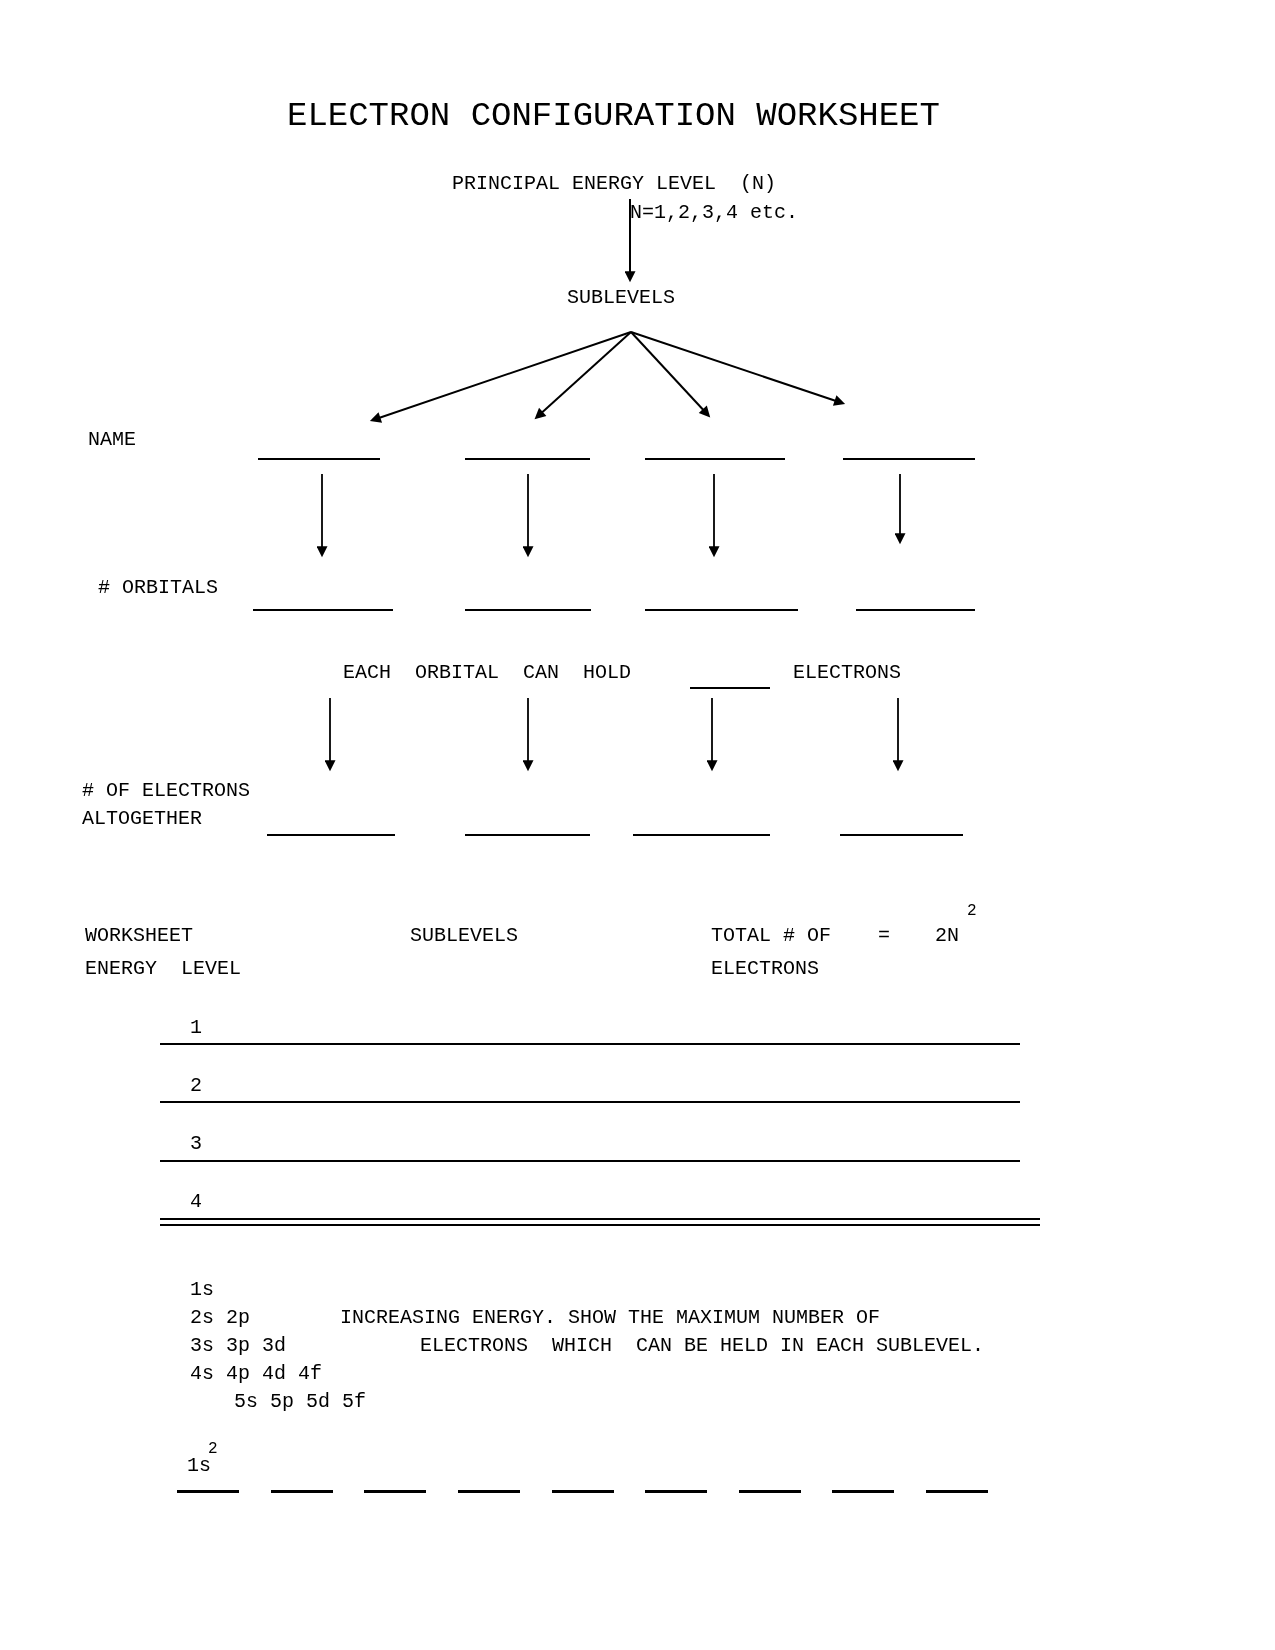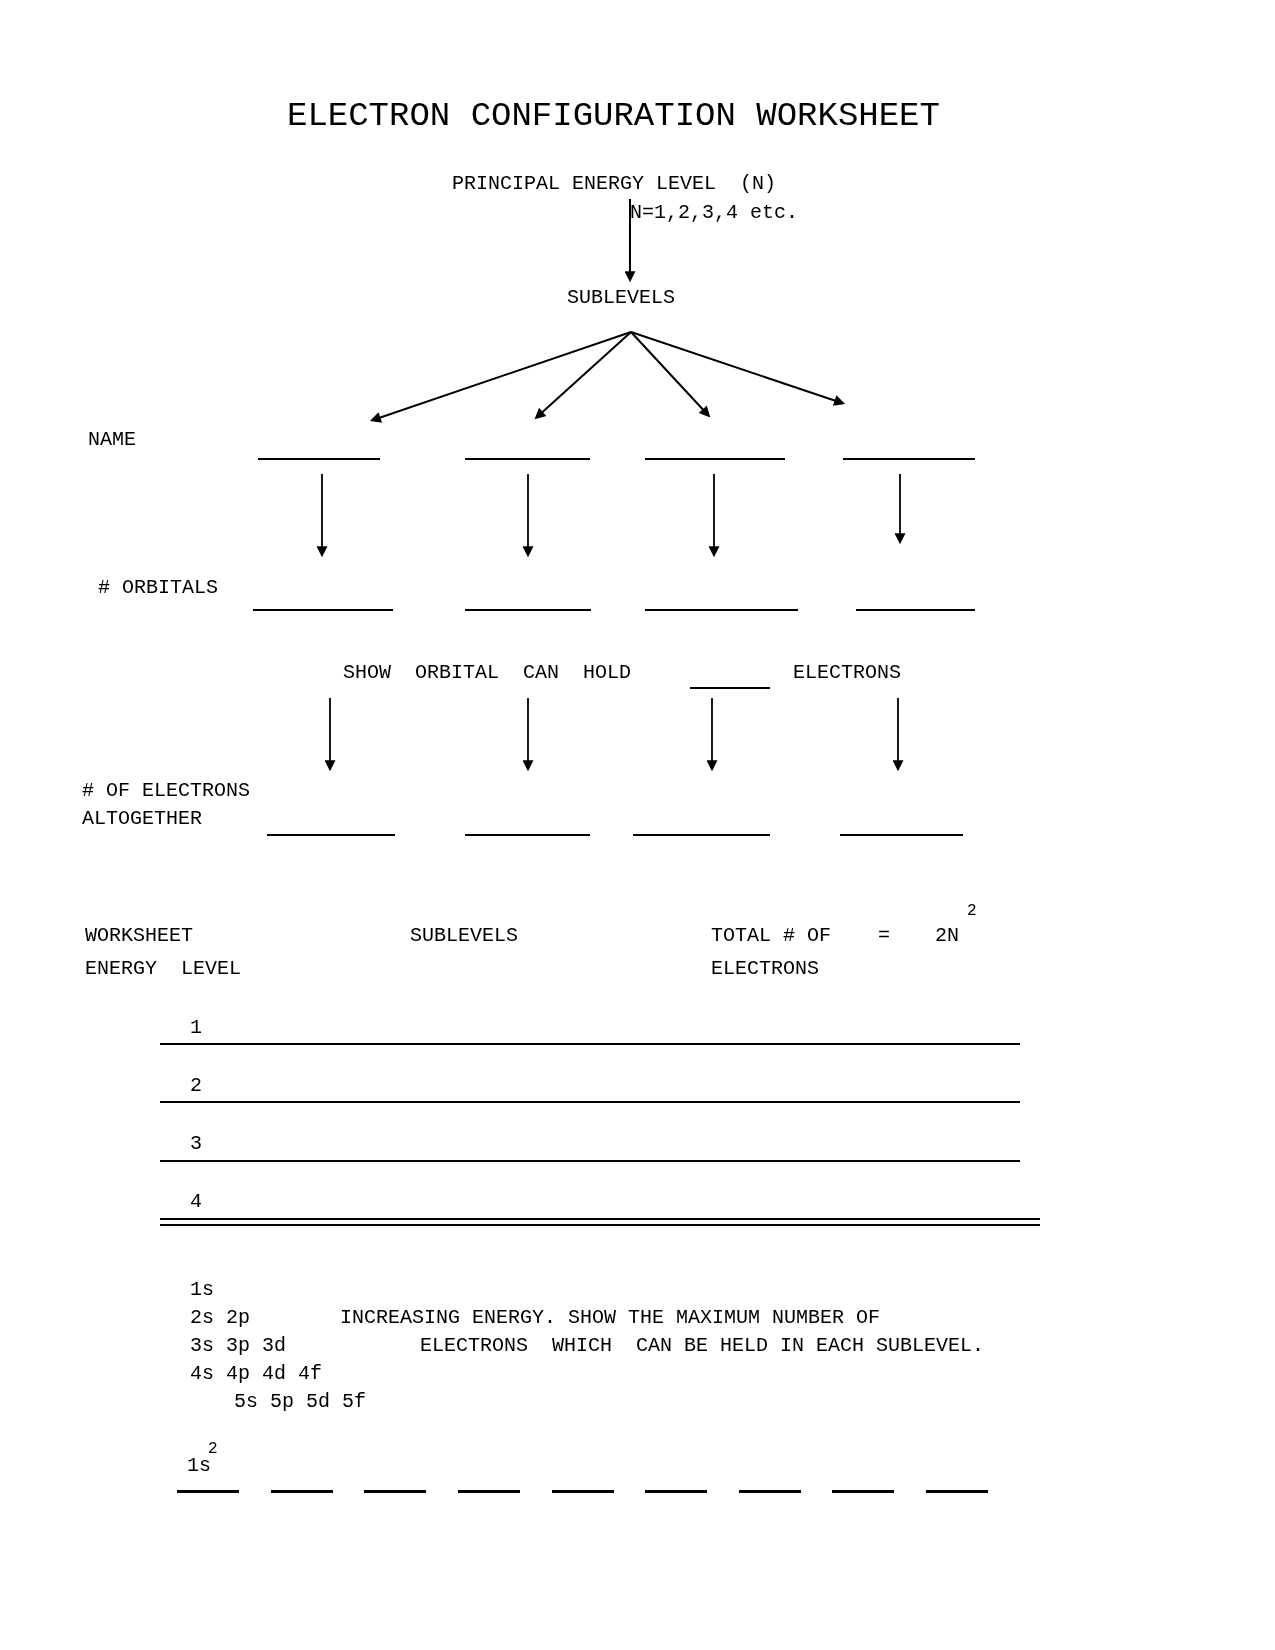--- a/index.html
+++ b/index.html
@@ -61,21 +61,21 @@
   <div class="blank" style="left:465px; top:458px; width:125px;"></div>
   <div class="blank" style="left:645px; top:458px; width:140px;"></div>
   <div class="blank" style="left:843px; top:458px; width:132px;"></div>
 
   <div class="t" style="left:98px; top:577px;"># ORBITALS</div>
   <div class="blank" style="left:253px; top:609px; width:140px;"></div>
   <div class="blank" style="left:465px; top:609px; width:126px;"></div>
   <div class="blank" style="left:645px; top:609px; width:153px;"></div>
   <div class="blank" style="left:856px; top:609px; width:119px;"></div>
 
-  <div class="t" style="left:343px; top:662px;">SHOW  ORBITAL  CAN  HOLD</div>
+  <div class="t" style="left:343px; top:662px;">EACH  ORBITAL  CAN  HOLD</div>
   <div class="blank" style="left:690px; top:687px; width:80px;"></div>
   <div class="t" style="left:793px; top:662px;">ELECTRONS</div>
 
   <div class="t" style="left:82px; top:780px;"># OF ELECTRONS</div>
   <div class="t" style="left:82px; top:808px;">ALTOGETHER</div>
   <div class="blank" style="left:267px; top:834px; width:128px;"></div>
   <div class="blank" style="left:465px; top:834px; width:125px;"></div>
   <div class="blank" style="left:633px; top:834px; width:137px;"></div>
   <div class="blank" style="left:840px; top:834px; width:123px;"></div>
 

